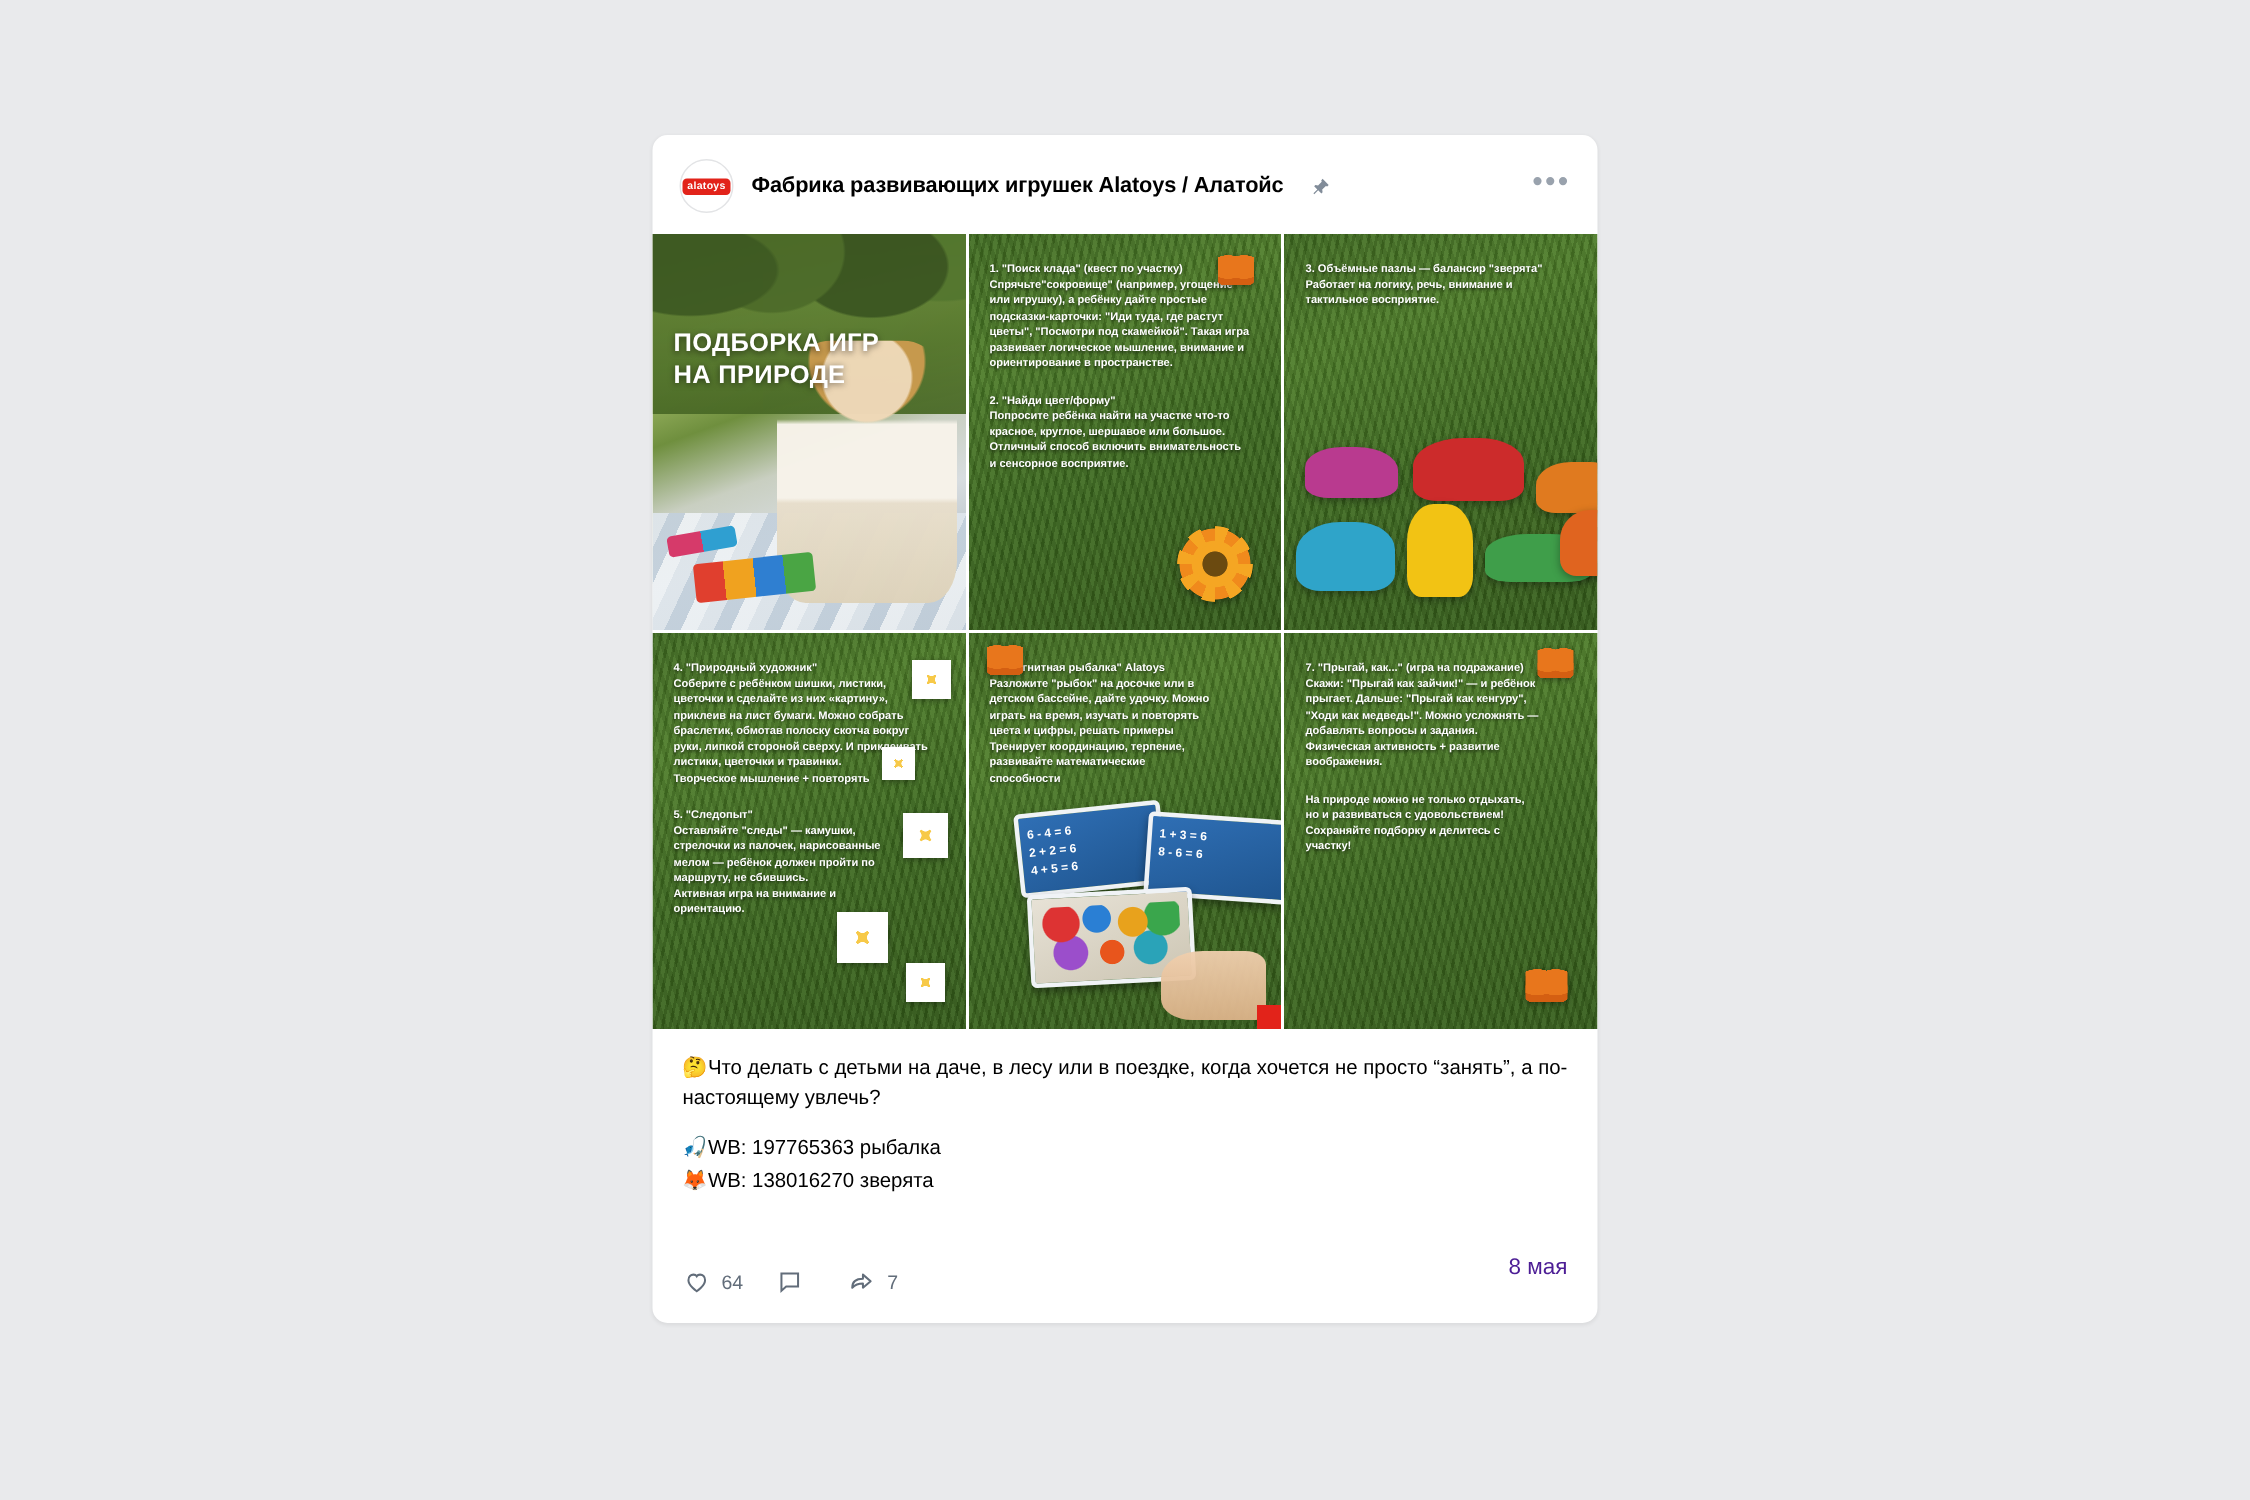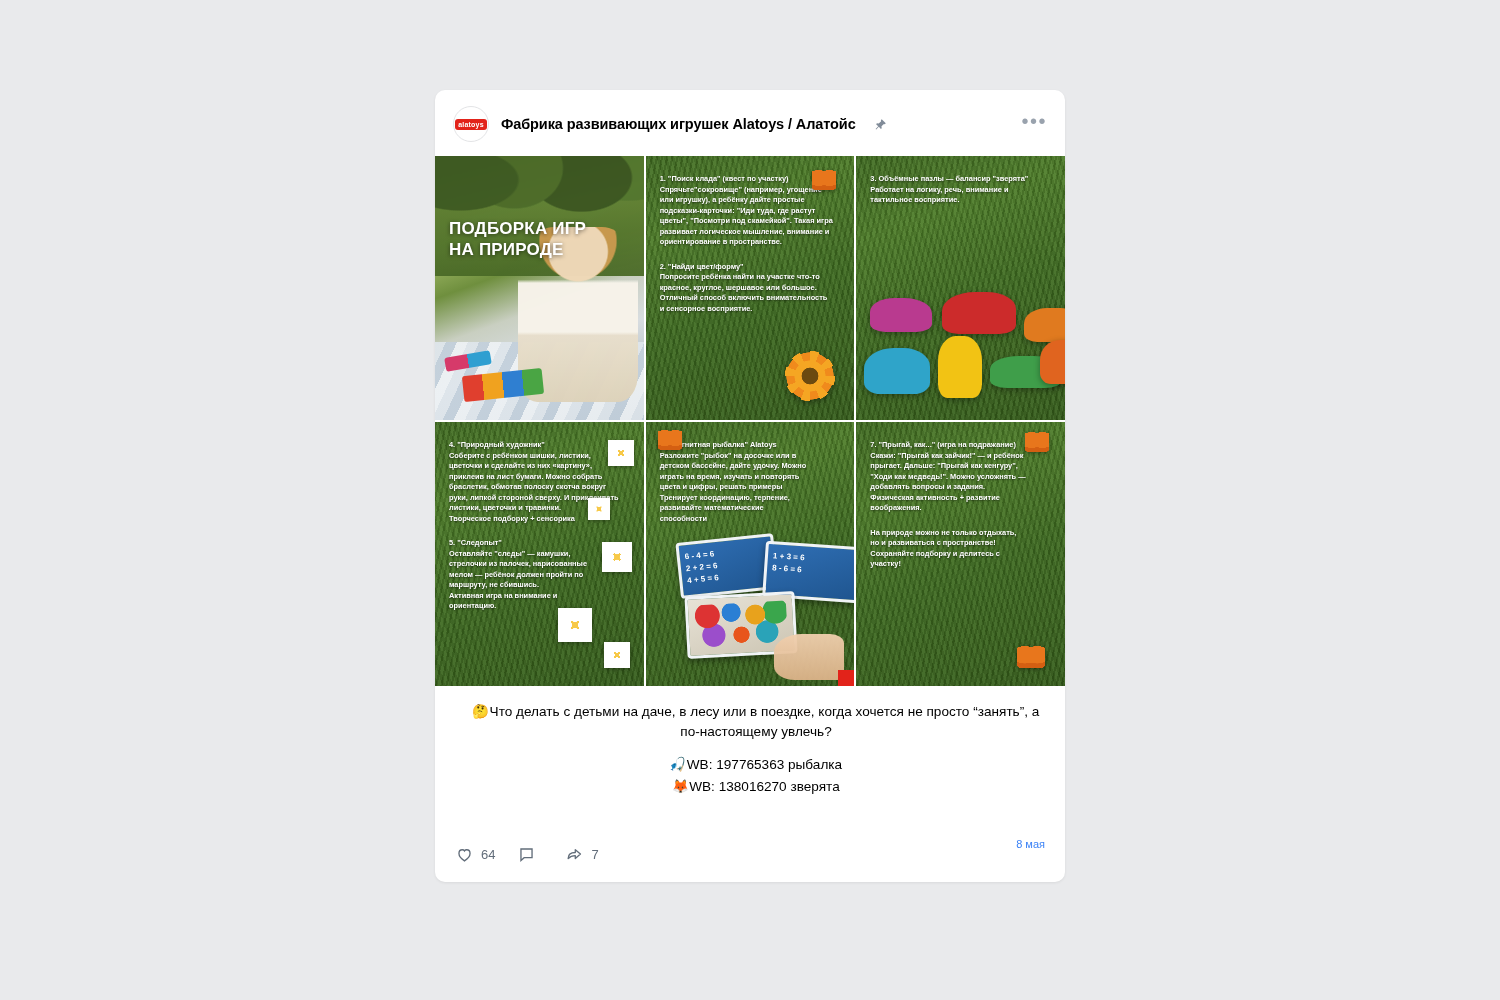--- a/index.html
+++ b/index.html
@@ -274,39 +274,39 @@
     background: #e2231a;
   }
 
   
   .post-body {
     padding: 16px 20px 4px 20px;
     font-size: 13.6px;
     line-height: 1.45;
     color: #000000;
   }
-  .post-body p { margin: 0 0 14px 12px; text-align: center; }
+  .post-body p { margin: 0 0 14px 0; }
 
   
   .post-footer {
     display: flex;
     align-items: center;
     padding: 10px 20px 18px 20px;
     gap: 22px;
   }
   .action {
     display: flex; align-items: center; gap: 7px;
     color: #626d7a;
     font-size: 13px;
     cursor: pointer;
     margin-top: 20px;
   }
   .action svg { display: block; }
   .footer-spacer { flex: 1 1 auto; }
-  .post-date { color: #3b82f6; font-size: 11px; }
+  .post-date { color: #4c1d95; font-size: 15px; }
 </style>
 </head>
 <body>
 
 <div class="page">
   <div class="post-card">
 
     <div class="post-header">
       <div class="avatar">
         <span class="avatar-logo">alatoys</span>
@@ -373,21 +373,21 @@
 
       <div class="tile tile-grass">
         <div class="block">
           <div class="tile-text ttl">4. "Природный художник"</div>
           <div class="tile-text">Соберите с ребёнком шишки, листики,
 цветочки и сделайте из них «картину»,
 приклеив на лист бумаги. Можно собрать
 браслетик, обмотав полоску скотча вокруг
 руки, липкой стороной сверху. И приклеивать
 листики, цветочки и травинки.</div>
-          <div class="tile-text hl">Творческое подборку + сенсорика</div>
+          <div class="tile-text hl">Творческое мышление + повторять</div>
         </div>
         <div class="block">
           <div class="tile-text ttl">5. "Следопыт"</div>
           <div class="tile-text">Оставляйте "следы" — камушки,
 стрелочки из палочек, нарисованные
 мелом — ребёнок должен пройти по
 маршруту, не сбившись.</div>
           <div class="tile-text hl">Активная игра на внимание и
 ориентацию.</div>
         </div>
@@ -427,21 +427,21 @@
           <div class="tile-text ttl">7. "Прыгай, как..." (игра на подражание)</div>
           <div class="tile-text">Скажи: "Прыгай как зайчик!" — и ребёнок
 прыгает. Дальше: "Прыгай как кенгуру",
 "Ходи как медведь!". Можно усложнять —
 добавлять вопросы и задания.</div>
           <div class="tile-text hl">Физическая активность + развитие
 воображения.</div>
         </div>
         <div class="block">
           <div class="tile-text hl2">На природе можно не только отдыхать,
-но и развиваться с пространстве!</div>
+но и развиваться с удовольствием!</div>
           <div class="tile-text hl">Сохраняйте подборку и  делитесь с
 участку!</div>
         </div>
         <div class="butterfly" style="right:16px; top:10px;"></div>
         <div class="butterfly" style="right:20px; bottom:18px; width:28px; height:22px;"></div>
       </div>
     </div>
 
     <div class="post-body">
       <p>🤔Что делать с детьми на даче, в лесу или в поездке, когда хочется не просто “занять”, а по-настоящему увлечь?</p>

